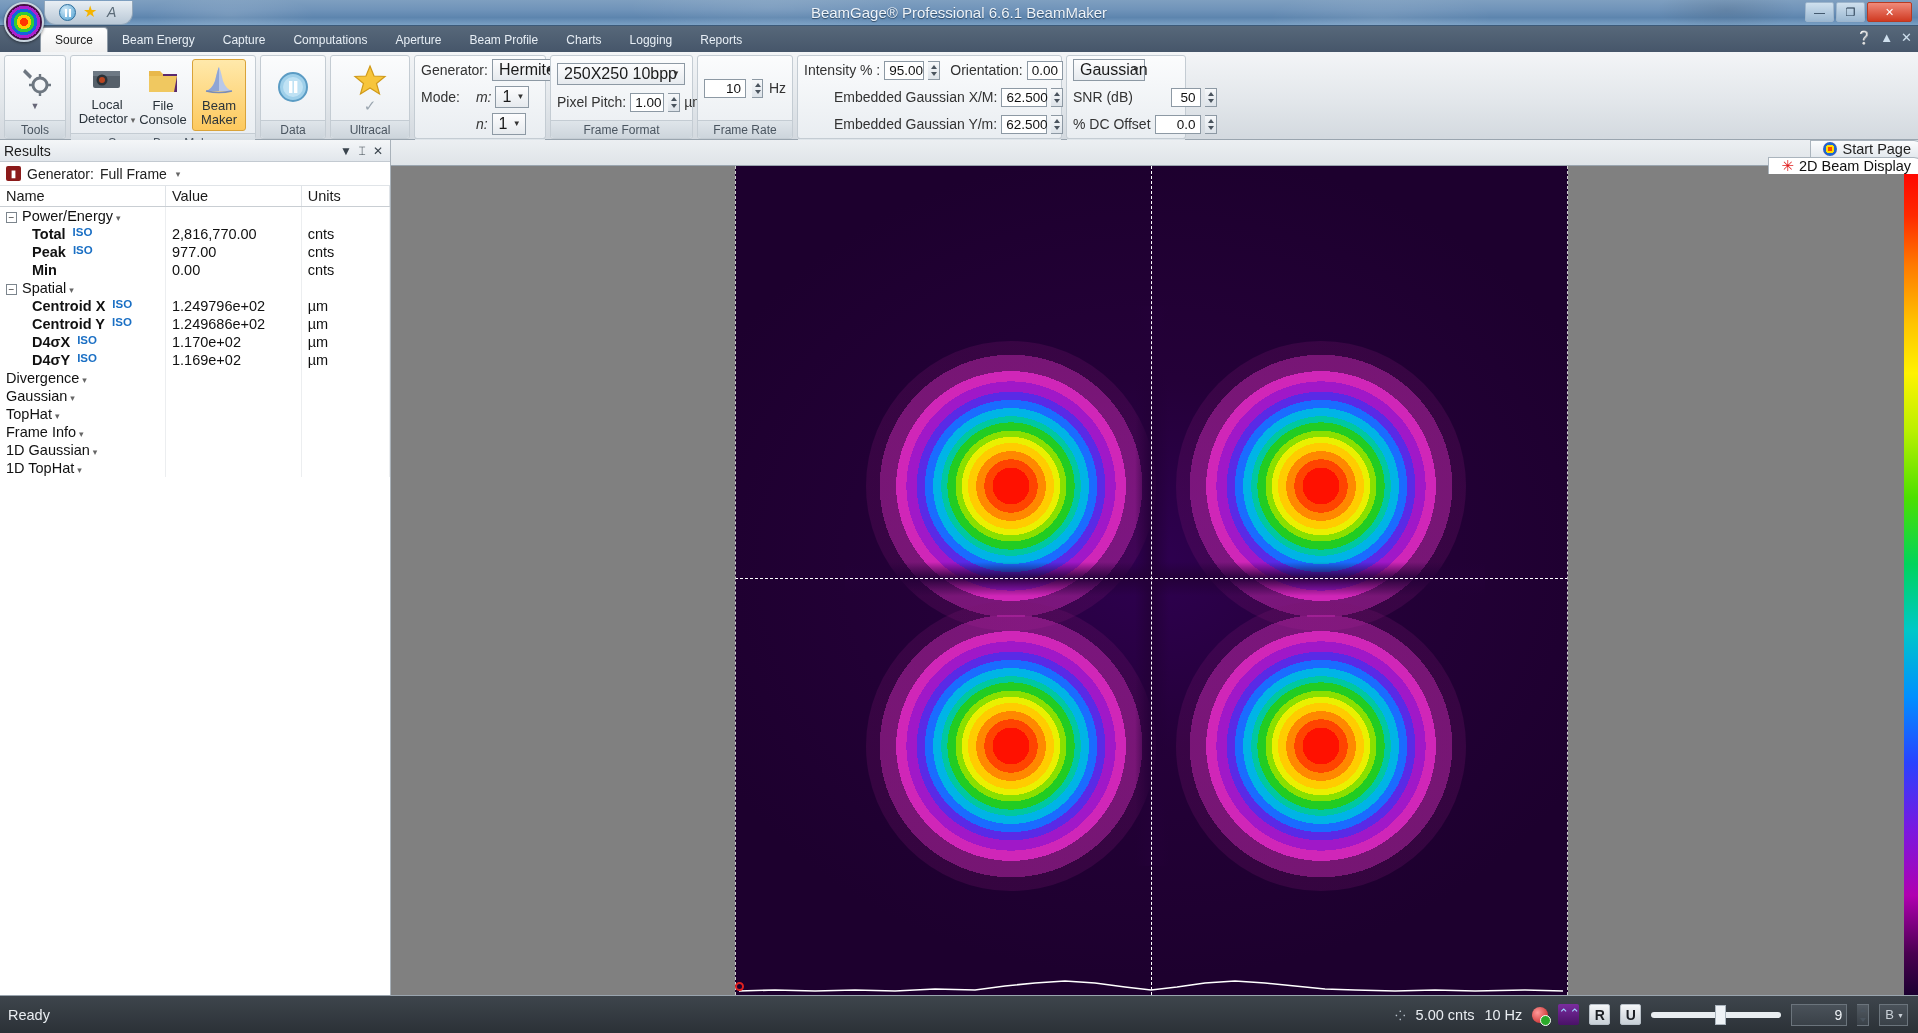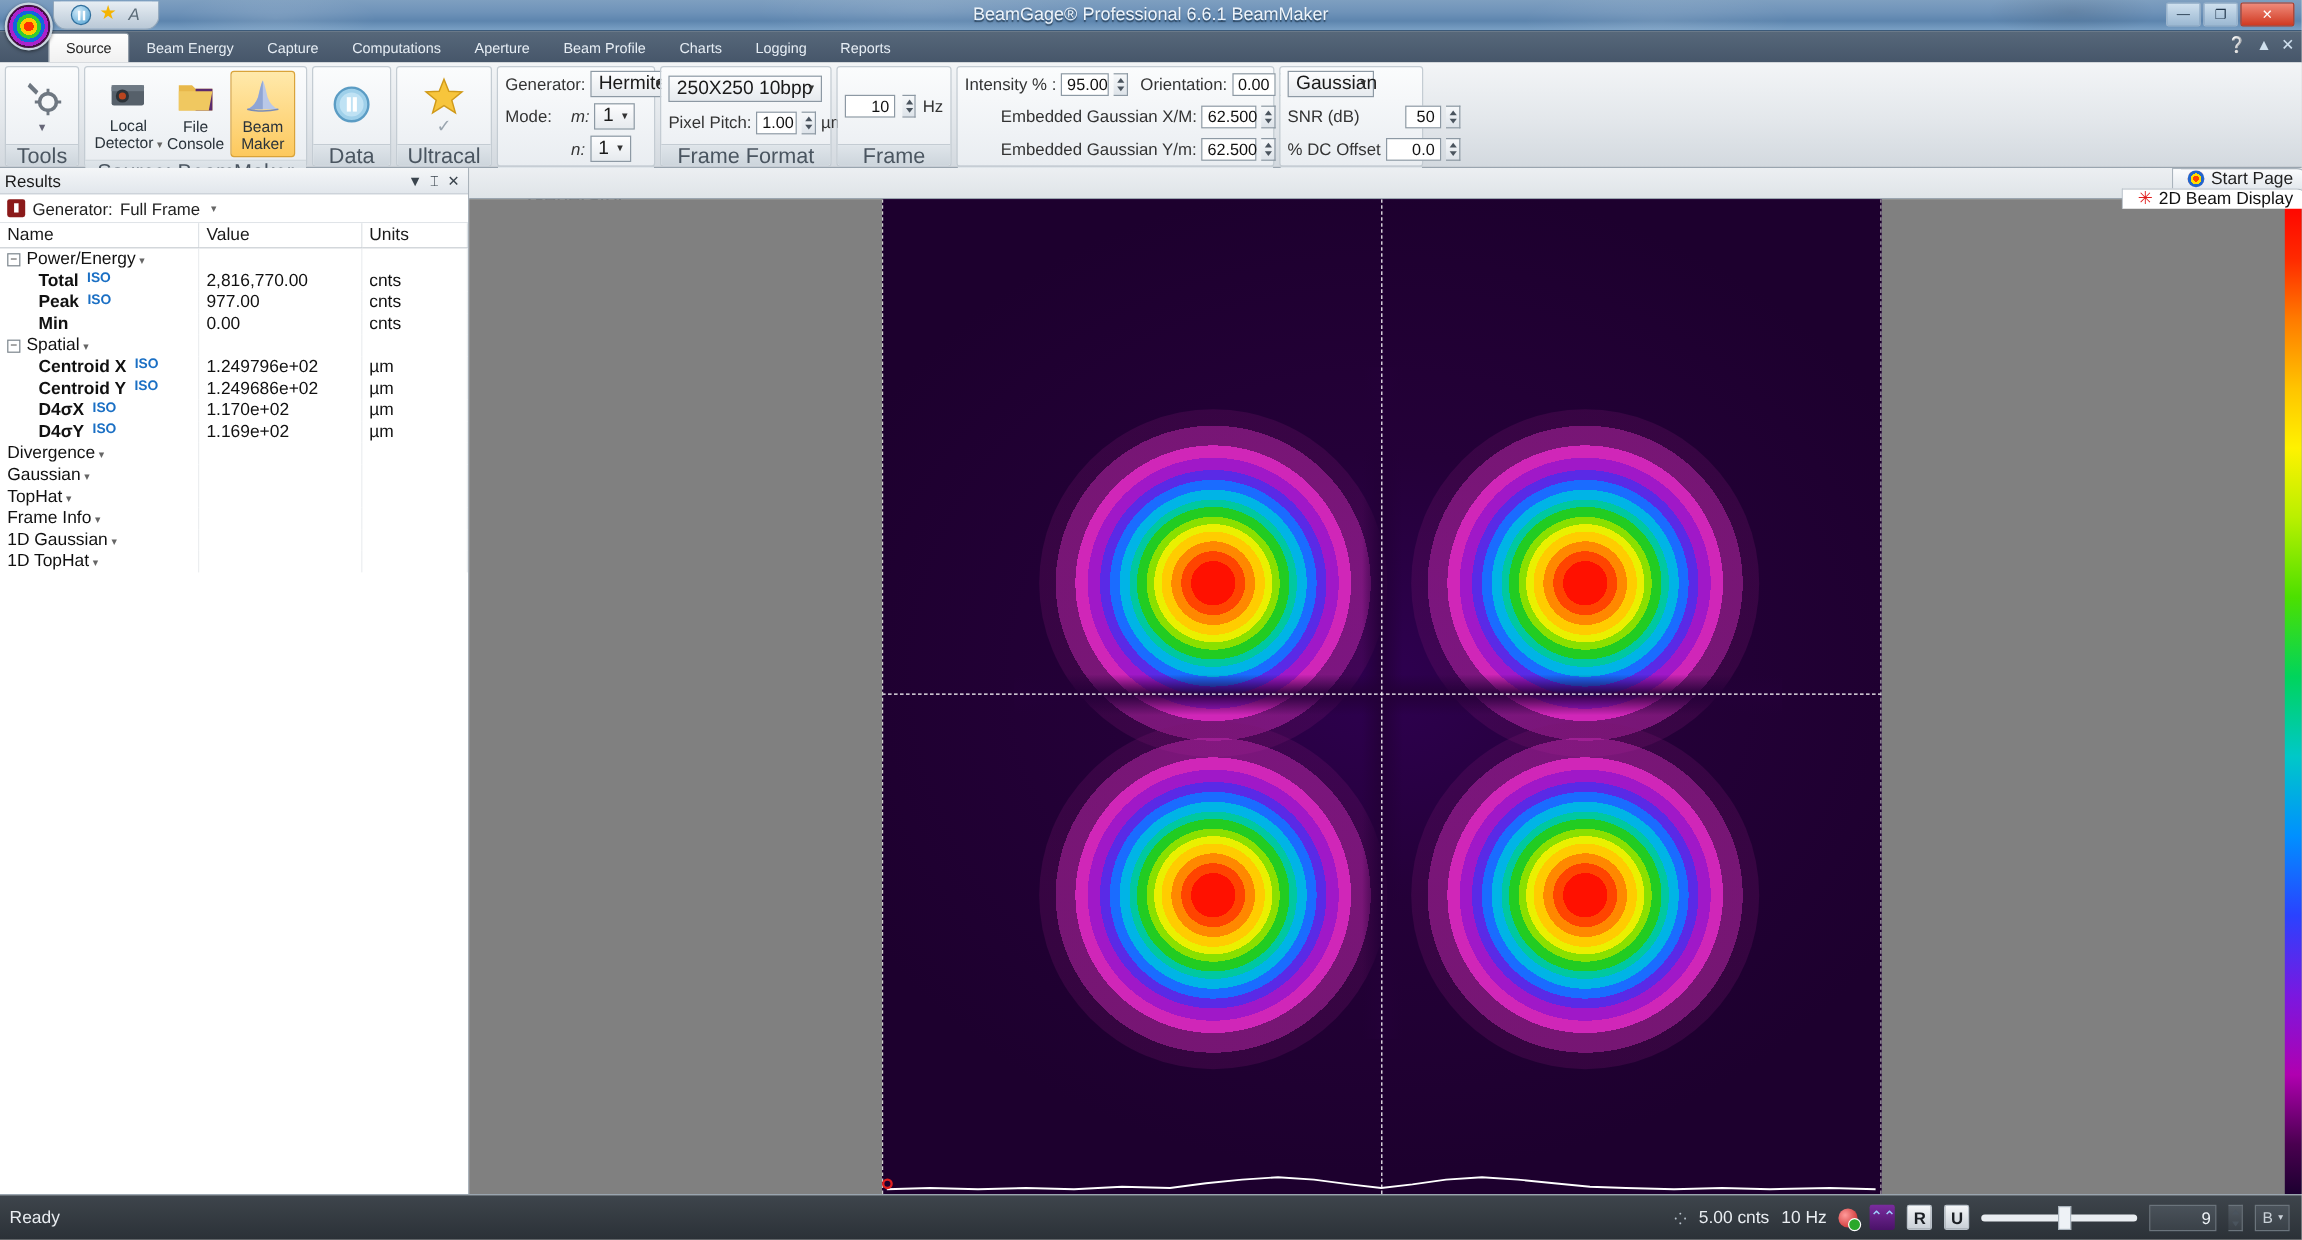--- a/index.html
+++ b/index.html
@@ -78,21 +78,21 @@
     border-bottom:1px solid #9aa5af;
     display:flex; align-items:stretch; padding:2px 0 0 2px;
   }
   .group{
     position:relative; border:1px solid #c4ccd3; border-radius:3px; margin:1px 2px 0 2px;
     background:linear-gradient(180deg,#fbfcfd,#e9edf1);
     display:flex; flex-direction:column;
   }
   .group .gbody{ flex:1; display:flex; align-items:center; padding:2px 6px; gap:6px;}
   .group .gcap{
-    height:18px; line-height:18px; text-align:center; font-size:18px; color:#4a5560;
+    height:18px; line-height:18px; text-align:center; font-size:12px; color:#4a5560;
     background:linear-gradient(180deg,#dfe5ea,#cdd5dc); border-top:1px solid #c4ccd3;
     border-radius:0 0 3px 3px; position:relative;
   }
   .btn-lg{
     width:54px; display:flex; flex-direction:column; align-items:center; justify-content:flex-start;
     padding:3px 2px; border:1px solid transparent; border-radius:3px; font-size:13px; color:#2a333b; text-align:center; line-height:14px;
   }
   .btn-lg.sel{ background:linear-gradient(180deg,#ffe9ab,#fdc95e); border-color:#d9a33a; }
   .ic{ width:34px; height:34px; margin-bottom:2px; display:block; }
   

